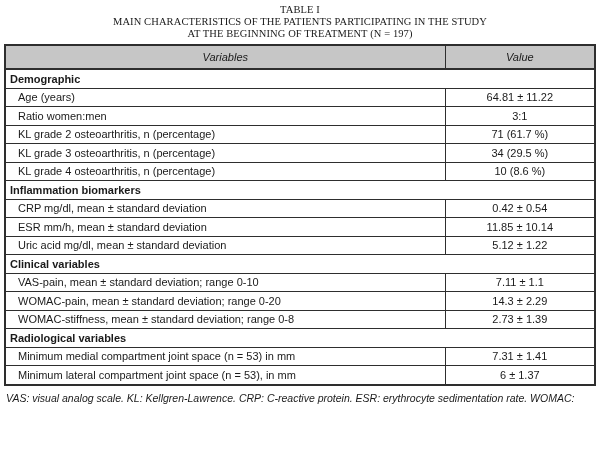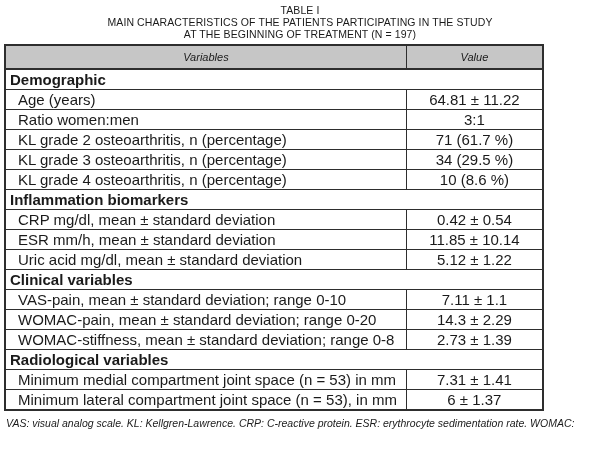--- a/index.html
+++ b/index.html
@@ -14,43 +14,44 @@
     font-family:"Liberation Sans", sans-serif;
     color:var(--text);
     overflow:hidden;
   }
   .titles{
     text-align:center;
     padding-top:4px;
     font-size:10.5px;
     line-height:12px;
     letter-spacing:0.1px;
+    font-family:Liberation Serif, serif;
   }
   .titles .t-line{white-space:nowrap;}
   table.main{
     border-collapse:collapse;
     table-layout:fixed;
-    width:540px;
+    width:592px;
     margin:4px 4px 0 4px;
     border:2px solid var(--border);
   }
   col.c-var{width:74.6%;}
   col.c-val{width:25.4%;}
   thead th{
     background:var(--header-bg);
     font-style:italic;
     font-weight:normal;
     font-size:11px;
     height:20px;
     text-align:center;
     border:1px solid var(--border);
     border-bottom:2px solid var(--border);
   }
   tbody td{
-    font-size:15px;
+    font-size:11px;
     height:15.5px;
     padding:1px 0;
     border:1px solid var(--border);
     vertical-align:middle;
     margin-top:20px;
   }
   tbody tr.section-row td{
     font-weight:bold;
     padding-left:4px;
   }

